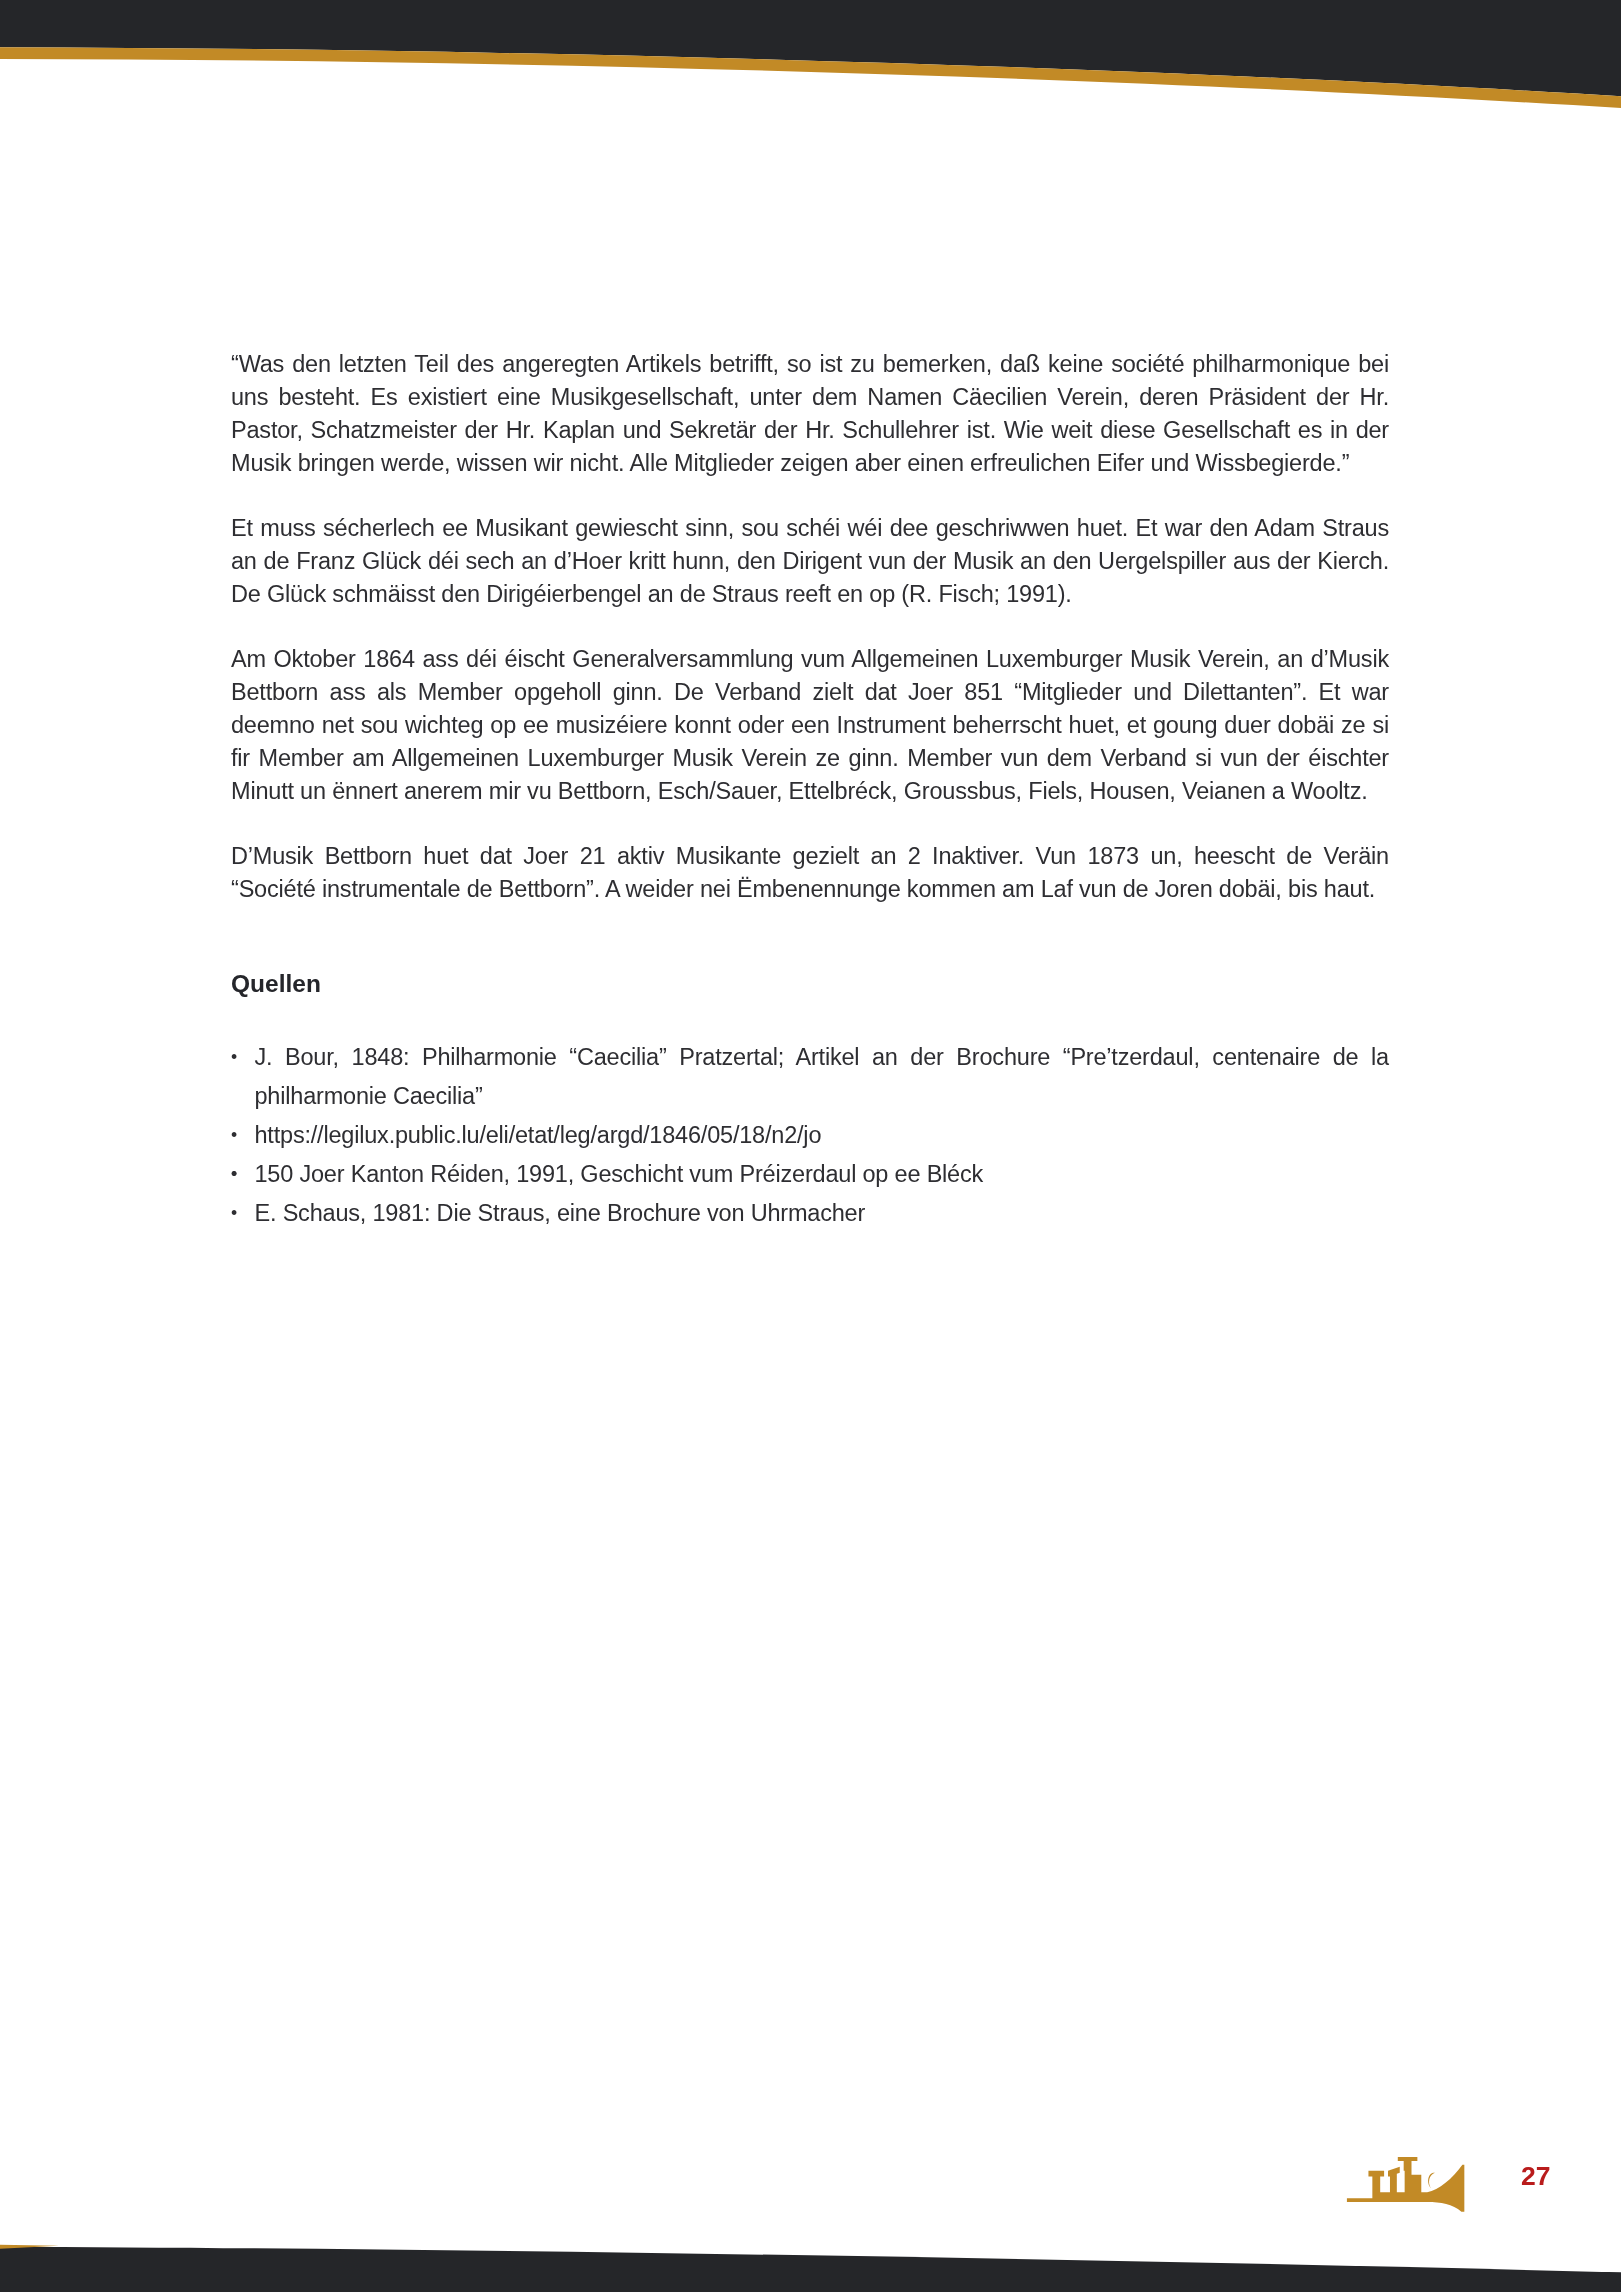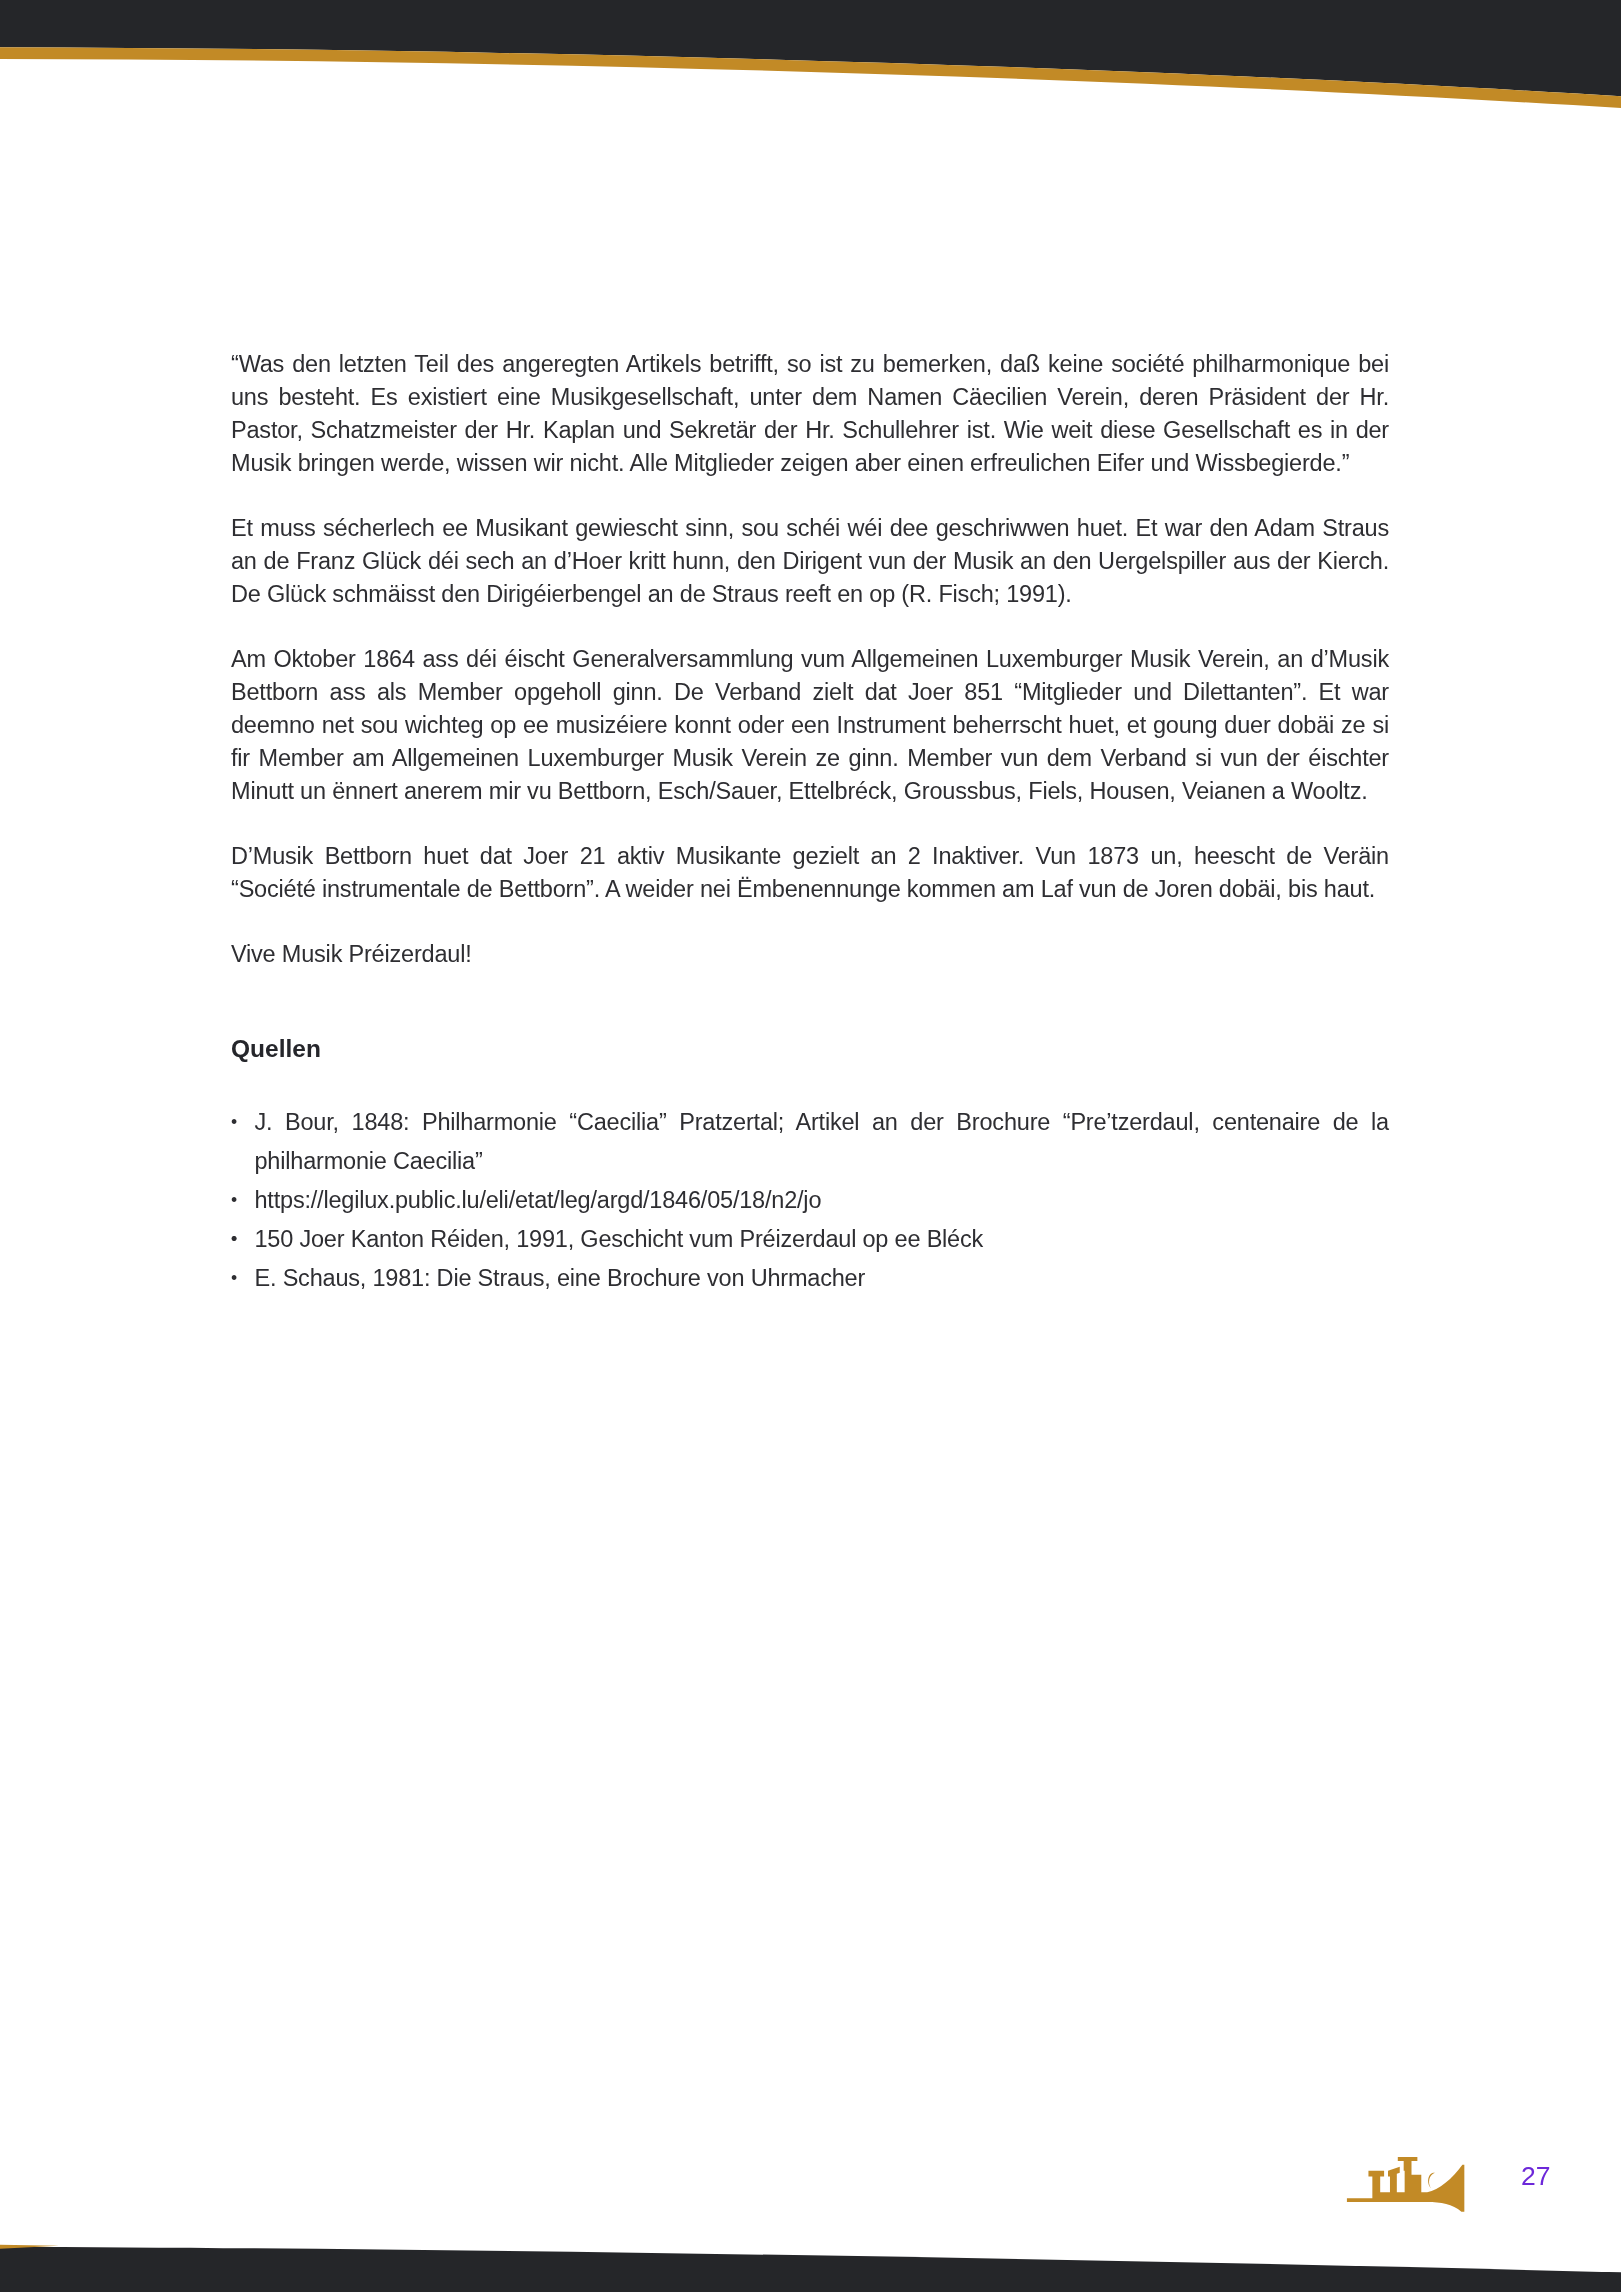--- a/index.html
+++ b/index.html
@@ -86,38 +86,37 @@
     .logo {
       position: absolute;
       left: 0; top: 0;
       width: 137px; height: 69px;
     }
     .page-number {
       position: absolute;
       left: 178px;
       top: 13.7px;
       font-size: 26.5px;
-      font-weight: 400;
-      color: #6d28d9;
+      font-weight: 700;
+      color: #b91c1c;
     }
   </style>
 </head>
 <body>
 
 <svg class="header-band" viewBox="0 0 1654 115" preserveAspectRatio="none">
   <path d="M0,0 L1654,0 L1654,98 C1200,70 600,50 0,48 Z" fill="#252629"></path>
   <path d="M0,48 C600,50 1200,70 1654,98 L1654,110 C1200,82 600,61 0,60 Z" fill="#c28a26"></path>
 </svg>
 
 <div class="content">
   <p class="para">“Was den letzten Teil des angeregten Artikels betrifft, so ist zu bemerken, daß keine société philharmonique bei uns besteht. Es existiert eine Musikgesellschaft, unter dem Namen Cäecilien Verein, deren Präsident der Hr. Pastor, Schatzmeister der Hr. Kaplan und Sekretär der Hr. Schullehrer ist. Wie weit diese Gesellschaft es in der Musik bringen werde, wissen wir nicht. Alle Mitglieder zeigen aber einen erfreulichen Eifer und Wissbegierde.”</p>
   <p class="para">Et muss sécherlech ee Musikant gewiescht sinn, sou schéi wéi dee geschriwwen huet. Et war den Adam Straus an de Franz Glück déi sech an d’Hoer kritt hunn, den Dirigent vun der Musik an den Uergelspiller aus der Kierch. De Glück schmäisst den Dirigéierbengel an de Straus reeft en op (R. Fisch; 1991).</p>
   <p class="para">Am Oktober 1864 ass déi éischt Generalversammlung vum Allgemeinen Luxemburger Musik Verein, an d’Musik Bettborn ass als Member opgeholl ginn. De Verband zielt dat Joer 851 “Mitglieder und Dilettanten”. Et war deemno net sou wichteg op ee musizéiere konnt oder een Instrument beherrscht huet, et goung duer dobäi ze si fir Member am Allgemeinen Luxemburger Musik Verein ze ginn. Member vun dem Verband si vun der éischter Minutt un ënnert anerem mir vu Bettborn, Esch/Sauer, Ettelbréck, Groussbus, Fiels, Housen, Veianen a Wooltz.</p>
   <p class="para">D’Musik Bettborn huet dat Joer 21 aktiv Musikante gezielt an 2 Inaktiver. Vun 1873 un, heescht de Veräin “Société instrumentale de Bettborn”. A weider nei Ëmbenennunge kommen am Laf vun de Joren dobäi, bis haut.</p>
-  <p class="para" style="margin-bottom:0">Vive Musik Préizerdaul!</p>
 
   <h3 class="heading quellen-heading">Quellen</h3>
 
   <ul class="sources">
     <li>
       <span class="bullet">•</span>
       <span>J. Bour, 1848: Philharmonie “Caecilia” Pratzertal; Artikel an der Brochure “Pre’tzerdaul, centenaire de la philharmonie Caecilia”</span>
     </li>
     <li>
       <span class="bullet">•</span>

